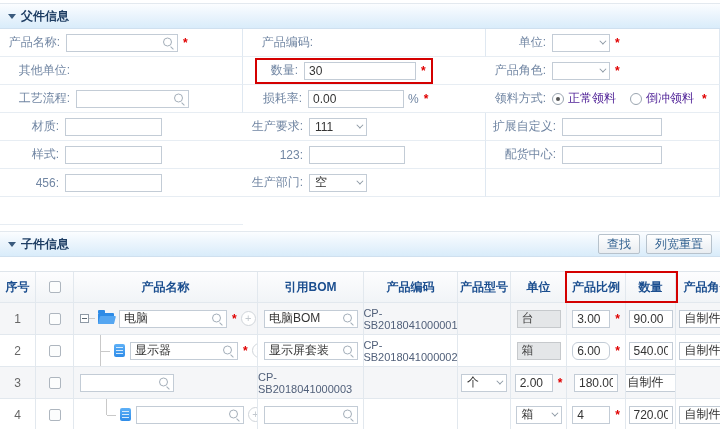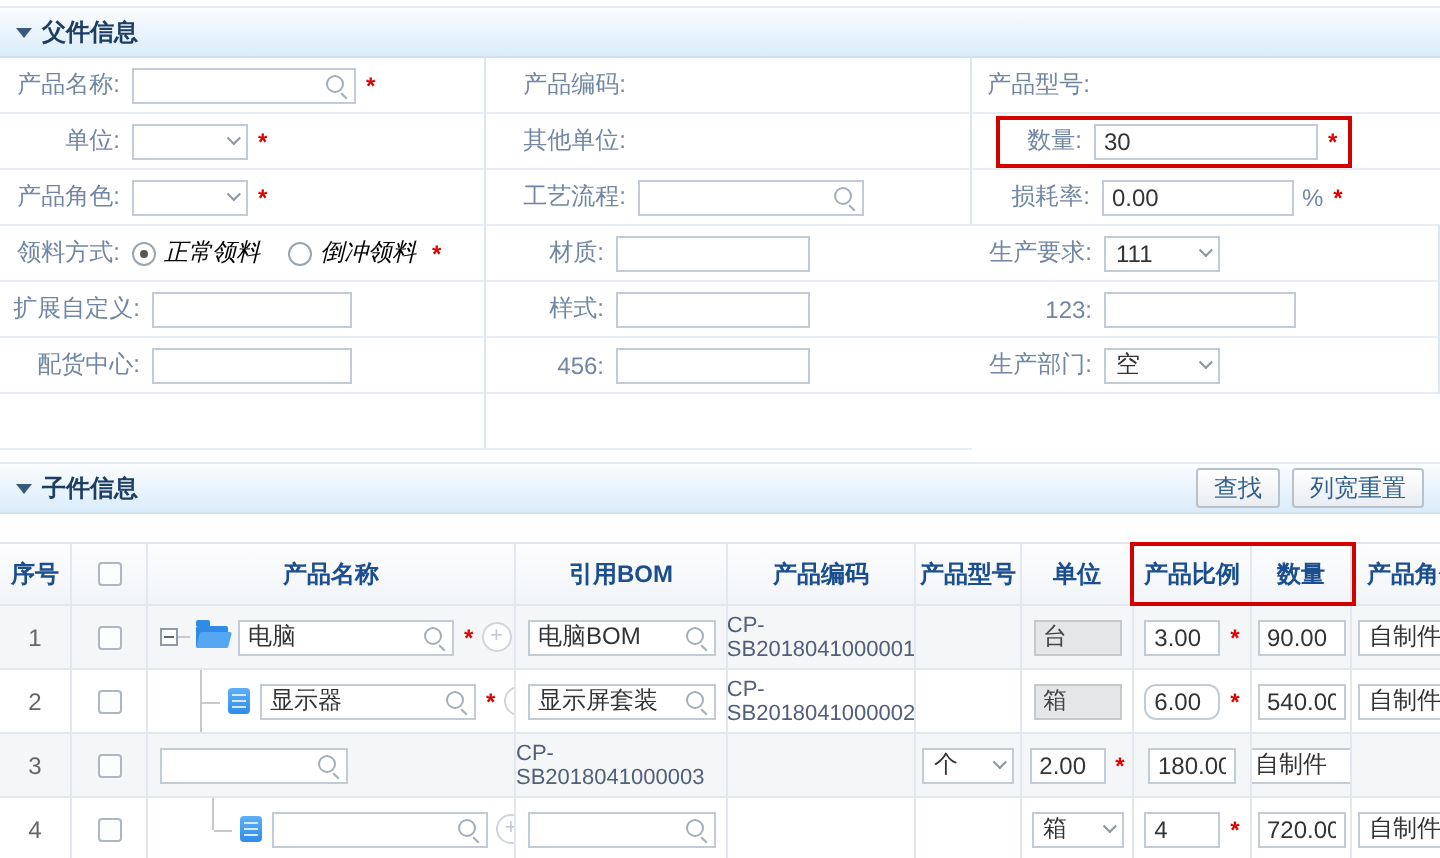--- a/index.html
+++ b/index.html
@@ -36,21 +36,21 @@
     background:#a3aeb9; transform:rotate(45deg); }
   .req::before { content:"*"; } .req { color:#e00000; font-weight:bold; margin-left:5px; }
   .ddl { height:18px; border:1px solid #c3ccd6; background:#fff; display:flex; align-items:center;
     justify-content:space-between; padding:0 5px; color:#333; flex:none; }
   .chev { width:5px; height:5px; border-right:1px solid #8a96a2; border-bottom:1px solid #8a96a2;
     transform:rotate(45deg) translateY(-2px); flex:none; }
   .radio { width:12px; height:12px; border:1px solid #9aa5b0; border-radius:50%; background:#fff;
     position:relative; flex:none; margin-right:4px; }
   .radio.on::after { content:""; position:absolute; left:3px; top:3px; width:4px; height:4px;
     border-radius:50%; background:#555; }
-  .rlabel { color:#000000; margin-right:14px;font-style:italic; }
+  .rlabel { color:#4c1d95; margin-right:14px; }
   .redbox { display:flex; align-items:center; border:2px solid #d40000; padding:2px 5px; margin-left:12px; }
   .redbox .lbl { width:42px; }
   .sfx { color:#7186a3; margin-left:4px; }
 
   
   .twrap { position:relative; width:740px; margin-top:14px; }
   .trow { display:grid; grid-template-columns:36px 38px 184px 106px 94px 53px 56px 59px 50px 64px;
     height:32px; align-items:center; border-bottom:1px solid #e2e8ee; }
   .thead { background:linear-gradient(180deg,#fdfdfe,#f1f4f7); border-top:1px solid #dfe5eb; height:32px; }
   .thead .tc { font-weight:bold; color:#1b4e8f; }
@@ -111,23 +111,20 @@
       <span class="lbl w1">产品名称:</span>
       <span class="sbox" style="width:112px">
         <input style="">
         <span class="mag"></span>
       </span>
       <span class="req"></span>
     </div>
     <div class="pcell bR">
       <span class="lbl w2">产品编码:</span>
     </div>
-    <div class="pcell">
-      <span class="lbl w3">产品型号:</span>
-    </div>
 
     <div class="pcell bR">
       <span class="lbl w1">单位:</span>
       <span class="ddl" style="width:58px">
           <span></span>
           <span class="chev"></span>
         </span>
       <span class="req"></span>
     </div>
     <div class="pcell bR">

